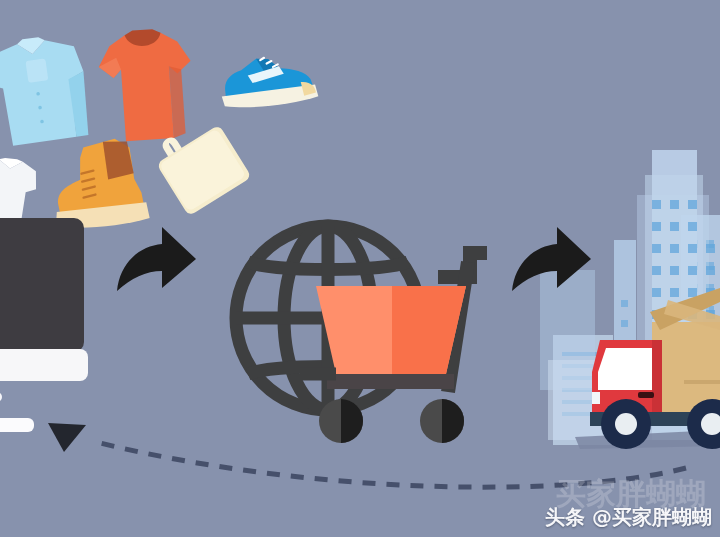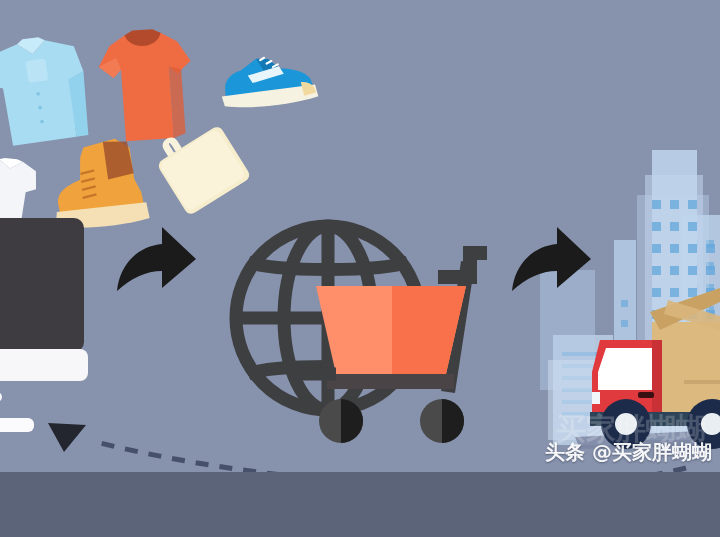--- a/index.html
+++ b/index.html
@@ -3,21 +3,21 @@
 <meta charset="utf-8">
 <style>
   html, body {
     margin: 0;
     padding: 0;
     background: #5b6478;
   }
   #scene {
     position: relative;
     width: 720px;
-    height: 472px;
+    height: 537px;
     overflow: hidden;
     font-family: "Liberation Sans", sans-serif;
     background: #8792ad;
   }
   #scene svg.layer {
     position: absolute;
     left: 0;
     top: 0;
     width: 720px;
     height: 537px;

